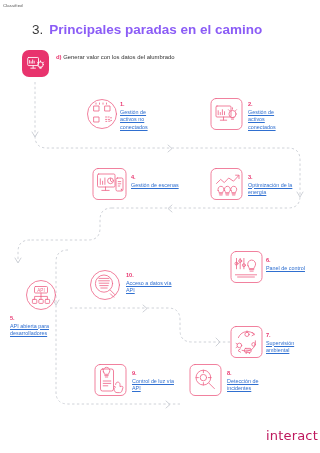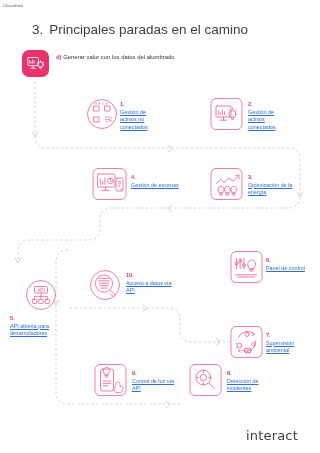--- a/index.html
+++ b/index.html
@@ -14,21 +14,21 @@
     position:absolute;left:3px;top:3px;
     font-size:4.2px;letter-spacing:.15px;color:#4a4a4a;
   }
   
   .title-row{
     position:absolute;left:32px;top:22px;
     display:flex;align-items:baseline;gap:6px;
     white-space:nowrap;
   }
   .title-num{font-size:13.5px;color:#3b3b3b;font-weight:400;}
-  .title-txt{font-size:13.5px;color:#404040;font-weight:400;}
+  .title-txt{font-size:13.5px;color:#8b5cf6;font-weight:700;}
   
   .sect-d{position:absolute;left:22px;top:50px;display:flex;gap:7px;align-items:flex-start;}
   .sect-badge{
     width:27px;height:27px;border-radius:7px;background:#e8336d;
     flex:0 0 auto;display:flex;align-items:center;justify-content:center;
   }
   .sect-label{font-size:5.9px;line-height:1.42;color:#333;padding-top:3px;}
   .sect-label b{color:#e8336d;font-weight:700;}
   
   .layer{position:absolute;left:0;top:0;width:320px;height:453px;}
@@ -40,22 +40,22 @@
     font-size:5.6px;font-weight:700;color:#e8336d;
     display:block;margin-bottom:1.5px;
   }
   .node-label .t{
     font-size:5.4px;line-height:1.45;color:#2f6fd0;
     text-decoration:underline;text-decoration-thickness:.35px;
     text-underline-offset:.9px;display:block;
   }
   
   .brand{
-    position:absolute;right:22px;bottom:10px;z-index:4;
-    font-size:13px;letter-spacing:.2px;color:#404040;
+    position:absolute;right:2px;bottom:10px;z-index:4;
+    font-size:13px;letter-spacing:.2px;color:#be185d;
     font-family:"DejaVu Sans", sans-serif;
   }
 </style>
 </head>
 <body>
 
 <div class="classified">Classified</div>
 
 <div class="title-row">
   <span class="title-num">3.</span>

